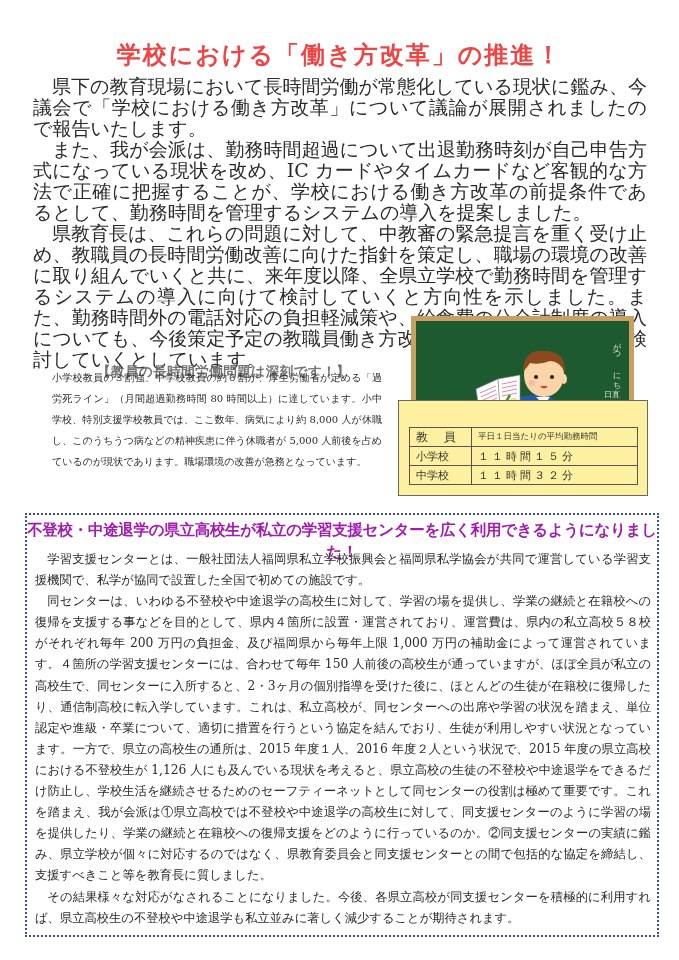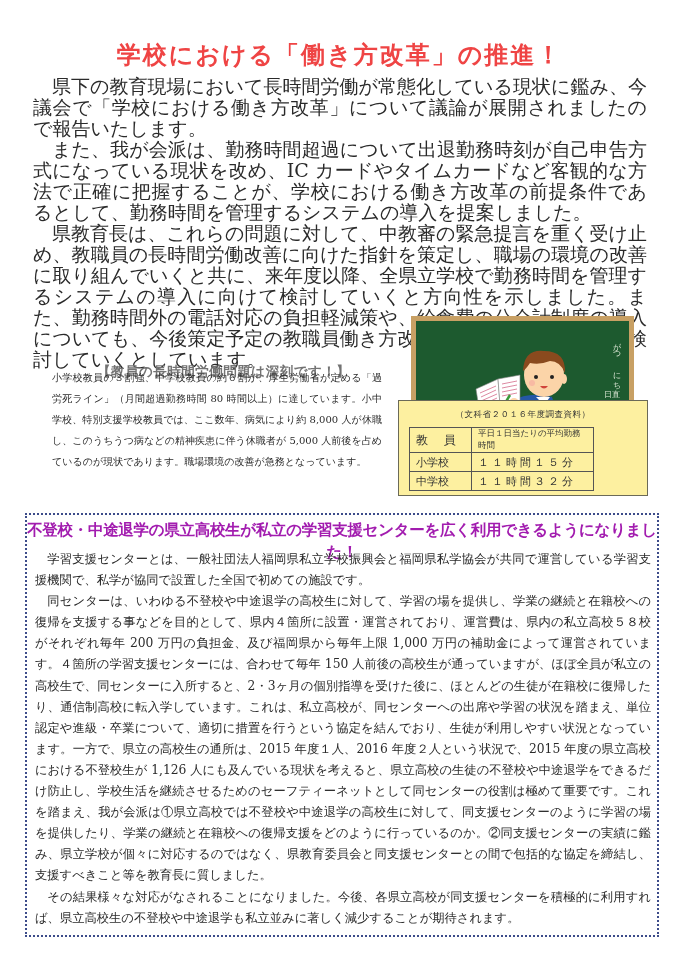--- a/index.html
+++ b/index.html
@@ -110,21 +110,21 @@
       width: 100%;
       text-align: center;
       font-size: 8.5px;
       color: #333;
       letter-spacing: 0.5px;
     }
     .data-table {
       position: absolute;
       left: 10px;
       top: 26px;
-      width: 185px;
+      width: 229px;
       border-collapse: collapse;
     }
     .data-table td {
       border: 1.2px solid #555;
       height: 19px;
       font-size: 11px;
       color: #333;
       padding: 0 6px;
       vertical-align: middle;
     }
@@ -218,21 +218,20 @@
       <line x1="30" y1="66" x2="36" y2="56" stroke="#3a9a3a" stroke-width="2.5"></line>
       <circle cx="40" cy="64" r="5" fill="#fbd4a8"></circle>
     </svg>
     <span class="chalk-text" style="top:16px;">がつ</span>
     <span class="chalk-text" style="top:46px;">にち</span>
     <span class="chalk-text" style="top:70px; writing-mode:horizontal-tb;">日直</span>
   </div>
 </div>
 
 <div class="data-panel">
-  <div class="panel-caption">（文科省２０１６年度調査資料）</div>
   <table class="data-table">
     <tbody>
         <tr class="head">
       <td class="col-a">教 員</td>
       <td class="col-b">平日１日当たりの平均勤務時間</td>
     </tr>
     <tr class="row">
       <td class="col-a">小学校</td>
       <td class="col-b">１１時間１５分</td>
     </tr>

